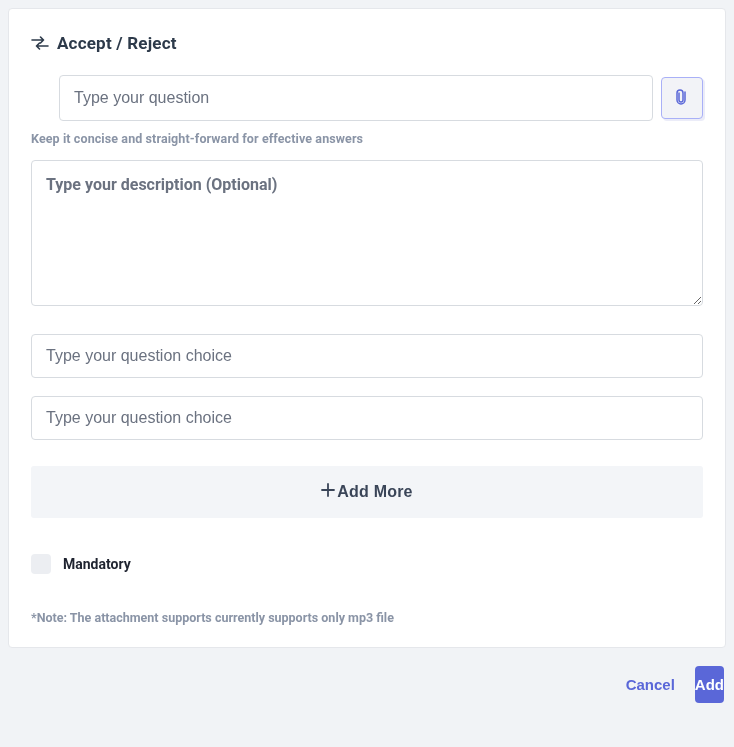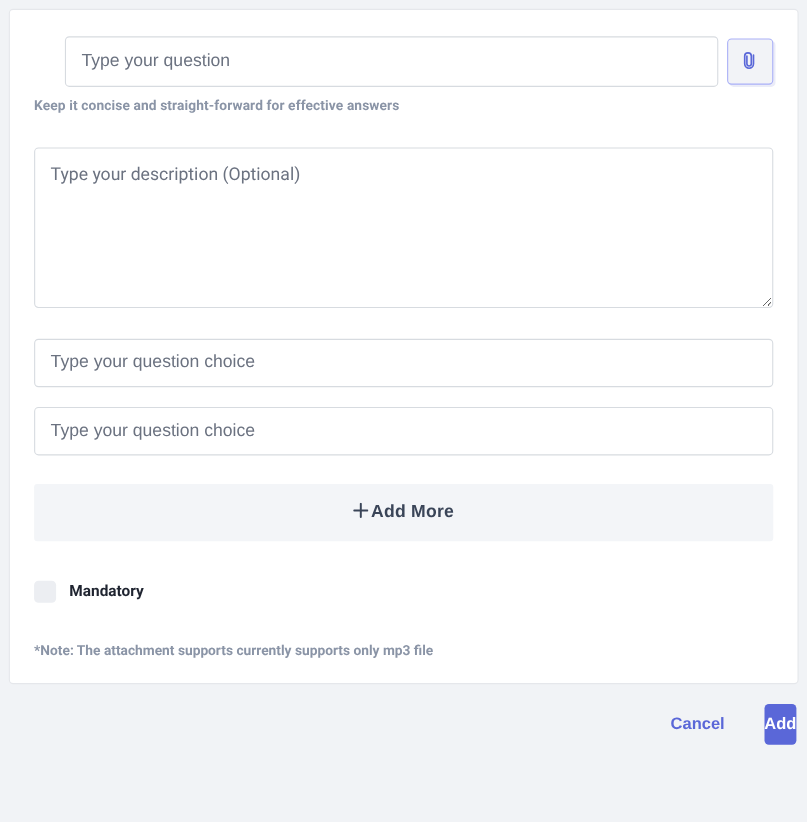--- a/index.html
+++ b/index.html
@@ -75,29 +75,30 @@
     .hint {
       font-size: 12.5px;
       font-weight: 700;
       color: #8a94a6;
       margin-top: 10px;
       letter-spacing: 0.1px;
     }
     .description {
       width: 100%;
       height: 146px;
-      margin-top: 30px;
+      margin-top: 14px;
       padding: 14px;
       font-size: 16px;
       font-family: inherit;
       border: 1px solid #d7dbe0;
       border-radius: 4px;
       color: #2d3a4a;
       resize: both;
       outline: none;
+      font-weight: bold;
     }
     .description::placeholder {
       color: #6b7280;
     }
     .choice-input {
       width: 100%;
       height: 44px;
       margin-top: 24px;
       padding: 0 14px;
       font-size: 16px;
@@ -150,21 +151,21 @@
     .note {
       font-size: 12.5px;
       font-weight: 700;
       color: #8a94a6;
       margin-top: 36px;
     }
     .footer {
       display: flex;
       justify-content: flex-end;
       align-items: center;
-      gap: 32px;
+      gap: 16px;
       margin-top: 18px;
       padding-right: 2px;
     }
     .cancel-btn {
       background: none;
       border: none;
       color: #5a67d8;
       font-size: 15px;
       font-weight: 700;
       cursor: pointer;
@@ -178,20 +179,29 @@
       font-weight: 700;
       cursor: pointer;
       padding: 10px 0;
       border-radius: 4px;
     }
   </style>
 </head>
 <body>
 
 <div class="card">
+  <div class="header">
+    <span class="header-icon">
+      <svg width="18" height="14" viewBox="0 0 18 14" fill="none">
+        <path d="M1 4 L12.5 4 M9.5 1 L12.5 4 L9.5 7" stroke="#2d3a4a" stroke-width="1.6" stroke-linecap="round" stroke-linejoin="round"></path>
+        <path d="M17 10 L5.5 10 M8.5 7 L5.5 10 L8.5 13" stroke="#2d3a4a" stroke-width="1.6" stroke-linecap="round" stroke-linejoin="round"></path>
+      </svg>
+    </span>
+    <span class="header-title">Accept / Reject</span>
+  </div>
 
   <div class="input-row">
     <input type="text" class="question-input" placeholder="Type your question" style="">
     <button class="attach-btn">
       <span>
         <svg width="16" height="18" viewBox="0 0 16 18" fill="none">
           <path d="M11 4 L11 12 C11 14.2 9.2 16 7 16 C4.8 16 3 14.2 3 12 L3 5 C3 3.3 4.3 2 6 2 C7.7 2 9 3.3 9 5 L9 12 C9 13.1 8.1 14 7 14 C5.9 14 5 13.1 5 12 L5 5" stroke="#5a67d8" stroke-width="1.5" stroke-linecap="round"></path>
         </svg>
       </span>
     </button>

